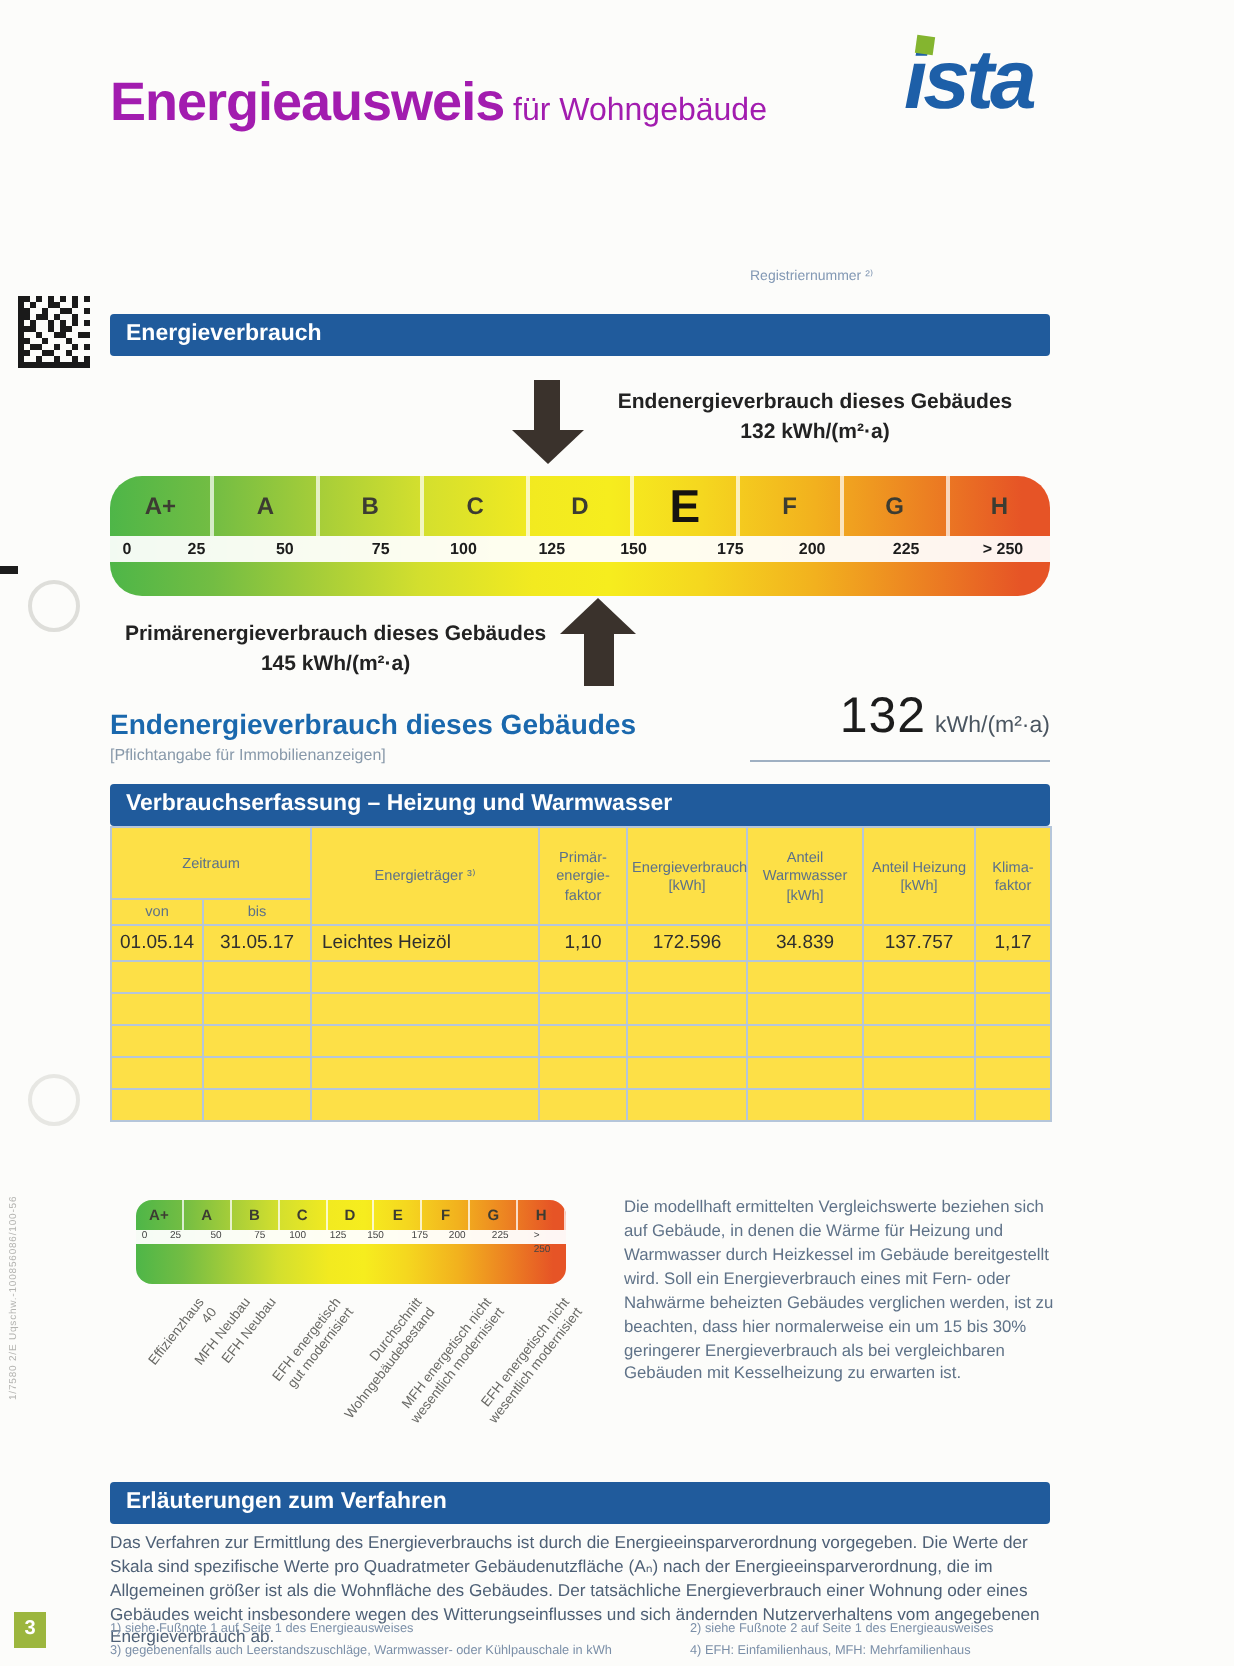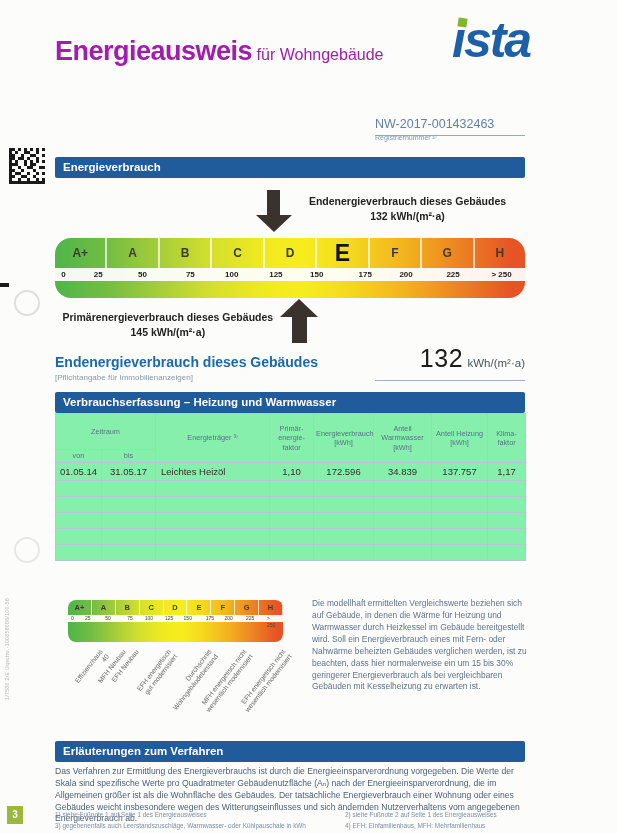--- a/index.html
+++ b/index.html
@@ -7,21 +7,21 @@
     position:relative;width:617px;height:833px;margin:0 auto;
     background:#fcfcfa;overflow:hidden;
     font-family:"Liberation Sans","DejaVu Sans",sans-serif;
     color:#333;
   }
   
   .title{position:absolute;left:55px;top:36px;color:#a21caf;font-weight:bold;font-size:27px;letter-spacing:-0.5px;}
   .title .suffix{font-size:16px;font-weight:normal;letter-spacing:0;}
   .subtitle{position:absolute;left:55px;top:76px;font-size:8.5px;color:#4f7096;font-weight:bold;}
   .logo{position:absolute;left:452px;top:14px;width:120px;height:52px;color:#1d5fa8;
-        font-style:italic;font-weight:bold;font-size:50px;letter-spacing:-2px;line-height:52px;}
+        font-style:italic;font-weight:bold;font-size:42px;letter-spacing:-2px;line-height:52px;}
   .logo-dot{position:absolute;left:6px;top:4px;width:9px;height:9px;background:#84b52f;transform:rotate(8deg);}
   
   .sec-title{position:absolute;left:55px;top:120px;color:#1a68ad;font-weight:bold;font-size:15px;}
   .regblock{position:absolute;left:375px;top:114px;width:150px;border-bottom:1px solid #94a9c4;padding-bottom:3px;}
   .regnum{font-size:12.5px;color:#6281a8;}
   .reglabel{position:absolute;left:375px;top:134px;font-size:7px;color:#8298b4;}
   
   .banner{position:absolute;left:55px;width:470px;height:21px;background:#205b9c;color:#fff;
           font-size:11.5px;font-weight:bold;line-height:21px;padding-left:8px;box-sizing:border-box;border-radius:2px;}
   
@@ -43,21 +43,21 @@
   .arrow-up .head{width:0;height:0;border-left:19px solid transparent;border-right:19px solid transparent;border-bottom:18px solid #3a322c;}
   .arrow-up .shaft{width:15px;height:26px;background:#3a322c;}
   .ann-prim{position:absolute;left:0;top:124px;width:48%;text-align:center;font-size:10.5px;font-weight:bold;color:#222;line-height:1.4;white-space:pre-line;}
   
   .endval-label{position:absolute;left:55px;top:354px;color:#1a68ad;font-weight:bold;font-size:14px;}
   .endval-sub{position:absolute;left:55px;top:373px;font-size:8px;color:#8899aa;}
   .endval-box{position:absolute;left:375px;top:344px;width:150px;text-align:right;border-bottom:1px solid #9fb0c2;padding-bottom:7px;}
   .endval-num{font-size:25px;font-weight:normal;color:#1c1c1c;letter-spacing:0.5px;}
   .endval-unit{font-size:11.5px;color:#4a5560;}
   
-  .vtable{position:absolute;left:55px;top:413px;border-collapse:collapse;table-layout:fixed;width:470px;background:#86efac;}
+  .vtable{position:absolute;left:55px;top:413px;border-collapse:collapse;table-layout:fixed;width:470px;background:#fde047;}
   .vtable td,.vtable th{border:1px solid #b5c6da;padding:1px 2px;box-sizing:border-box;}
   .vtable th{font-weight:normal;font-size:7.3px;color:#5c7189;line-height:1.25;text-align:center;white-space:pre-line;vertical-align:middle;}
   .vtable td{font-size:9.5px;color:#2f2f2f;text-align:center;height:18px;}
   .vtable td.lft{text-align:left;padding-left:5px;margin-top:28px;}
   .vtable .h1{height:36px;}
   .vtable .h2{height:13px;}
   .vtable tr.empty td{height:16px;}
   
   .mini{position:absolute;left:68px;top:600px;width:215px;height:42px;border-radius:8px;overflow:hidden;
         background:linear-gradient(90deg,#4eb648 0%,#73bd43 11%,#a5cd39 22%,#d3df2e 33%,#f2ea20 45%,#f6ed1e 53%,#f5d71f 63%,#f2b11e 75%,#ec7f22 87%,#e65426 97%);}
@@ -88,23 +88,20 @@
 <body>
 
 <div class="page">
 
   <div class="title"><span>Energieausweis</span><span class="suffix"> für Wohngebäude</span></div>
   <div class="logo">
     <span>ista</span>
     <span class="logo-dot"></span>
   </div>
 
-  <div class="regblock">
-    <span class="regnum">NW-2017-001432463</span>
-  </div>
   <div class="reglabel">Registriernummer ²⁾</div>
 
   <svg class="barcode" width="36" height="36" shape-rendering="crispEdges">
     <rect x="0" y="0" width="3" height="36" fill="#1a1a1a"></rect>
     <rect x="0" y="33" width="36" height="3" fill="#1a1a1a"></rect>
     <rect x="0" y="0" width="6" height="3" fill="#1a1a1a"></rect>
       <rect x="9" y="0" width="3" height="3" fill="#1a1a1a"></rect>
       <rect x="15" y="0" width="3" height="3" fill="#1a1a1a"></rect>
       <rect x="21" y="0" width="3" height="3" fill="#1a1a1a"></rect>
       <rect x="27" y="0" width="3" height="3" fill="#1a1a1a"></rect>

